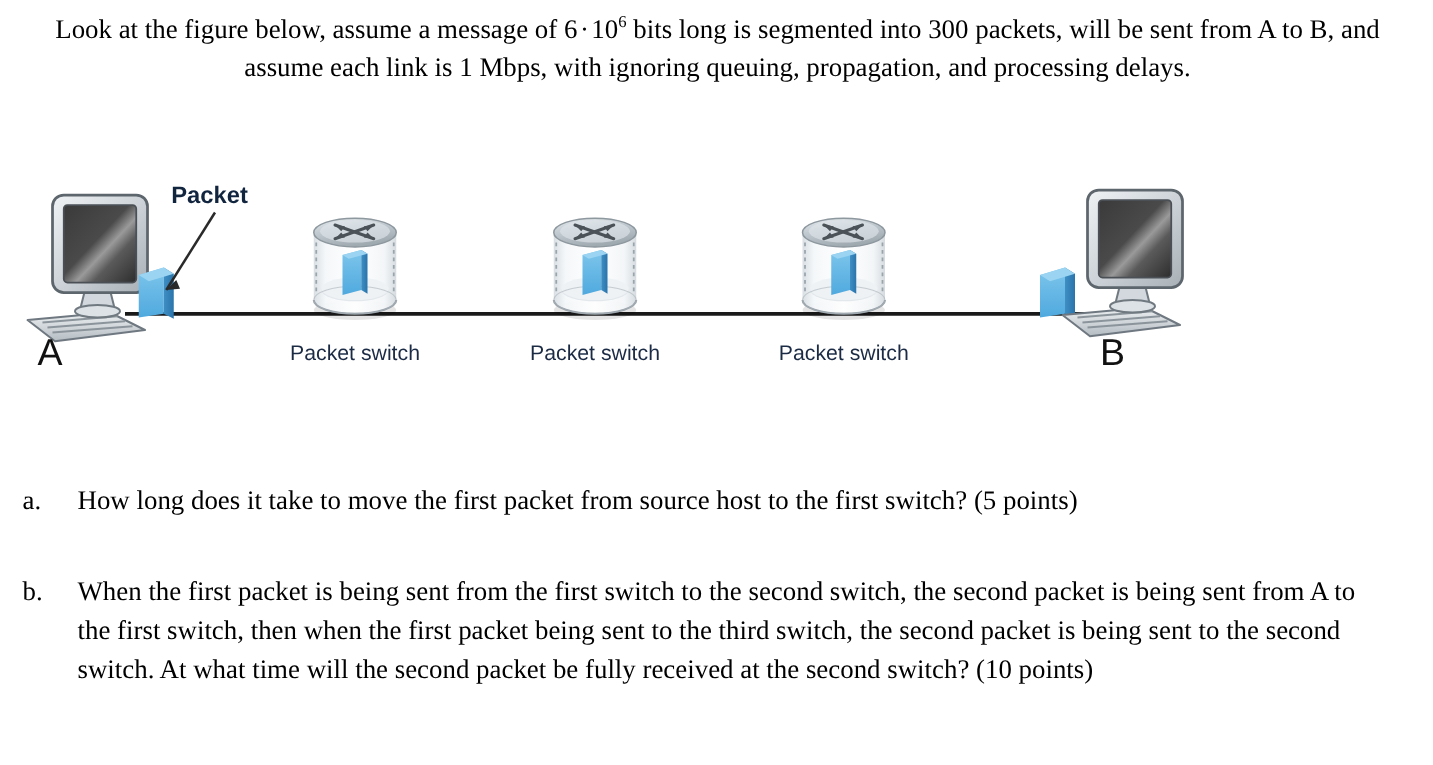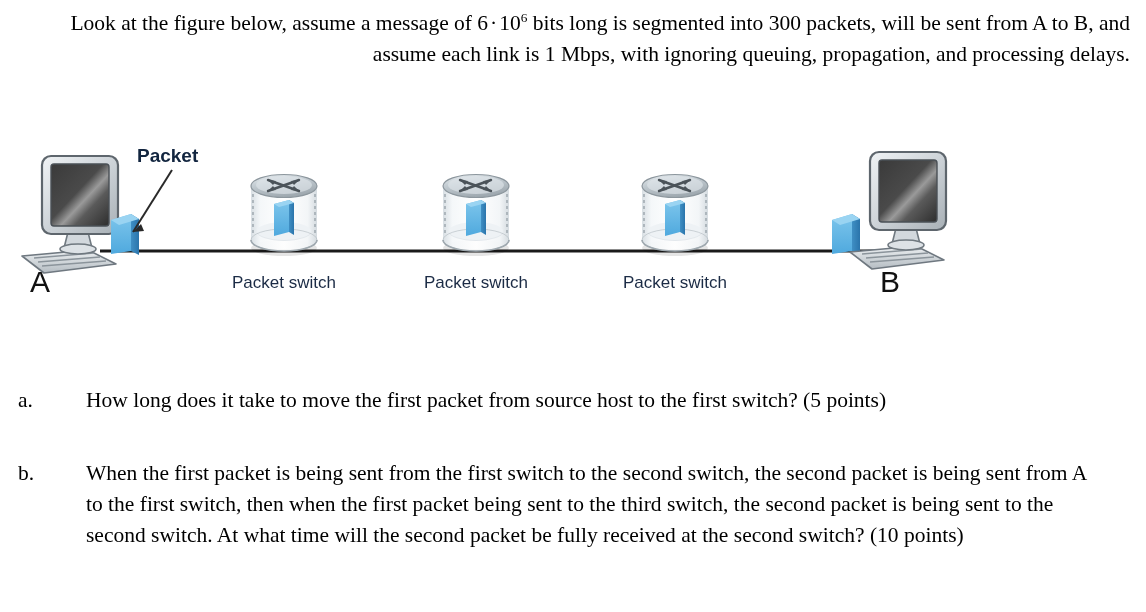--- a/index.html
+++ b/index.html
@@ -17,21 +17,21 @@
   }
 
   
   #intro {
     position: absolute;
     left: 18px;
     top: 8px;
     width: 1112px;
     font-size: 21.5px;
     line-height: 31px;
-    text-align: right;
+    text-align: center;
   }
   #intro sup {
     font-size: 0.62em;
     vertical-align: super;
     line-height: 0;
   }
   .mdot { padding: 0 2px; }
 
   
   #figure {
@@ -68,21 +68,21 @@
     line-height: 31px;
   }
   .question .marker {
     position: absolute;
     left: 0;
     top: 0;
     width: 44px;
   }
   .question .qtext {
     display: block;
-    margin-left: 68px;
+    margin-left: 44px;
   }
   #q-a {
     left: 18px;
     top: 385px;
     width: 1120px;
   }
   #q-b {
     left: 18px;
     top: 458px;
     width: 1080px;

